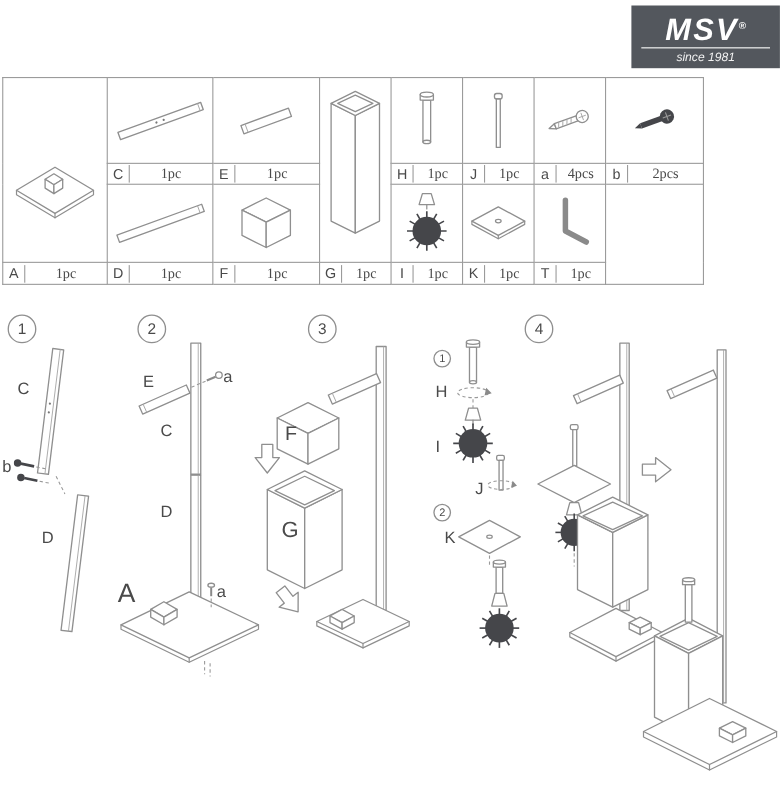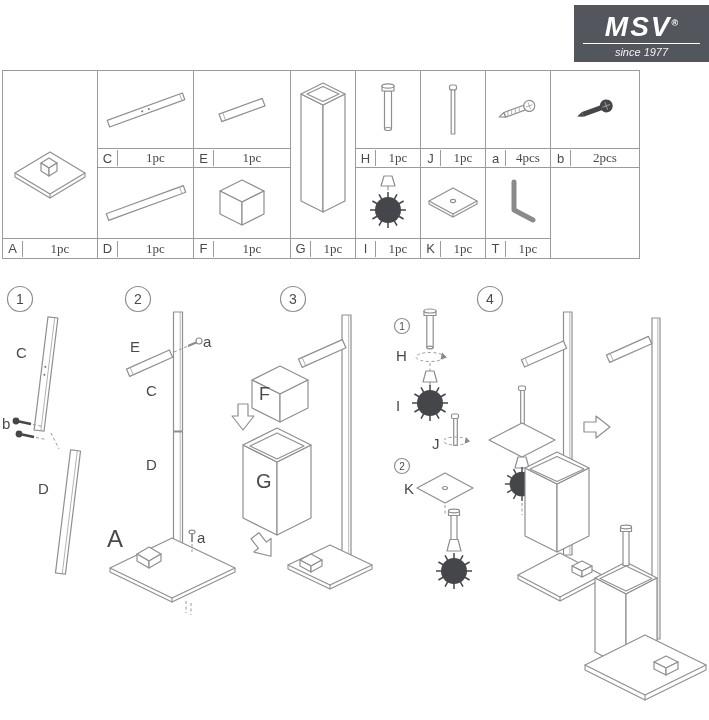--- a/index.html
+++ b/index.html
@@ -59,21 +59,21 @@
     </g>
   </g>
   <g id="def-arrow-down">
     <polygon points="-5,-13 5,-13 5,-1 11,-1 0,13 -11,-1 -5,-1" class="fw"></polygon>
   </g>
 </svg>
 
 <div class="logo">
   <div class="brand"><span>MSV</span><sup>®</sup></div>
   <div class="rule"></div>
-  <div class="tagline">since 1977</div>
+  <div class="tagline">since 1981</div>
 </div>
 
 <table class="parts">
   <colgroup>
     <col style="width:95px">
       <col style="width:96px">
       <col style="width:97px">
       <col style="width:65px">
     <col style="width:65px">
       <col style="width:65px">

